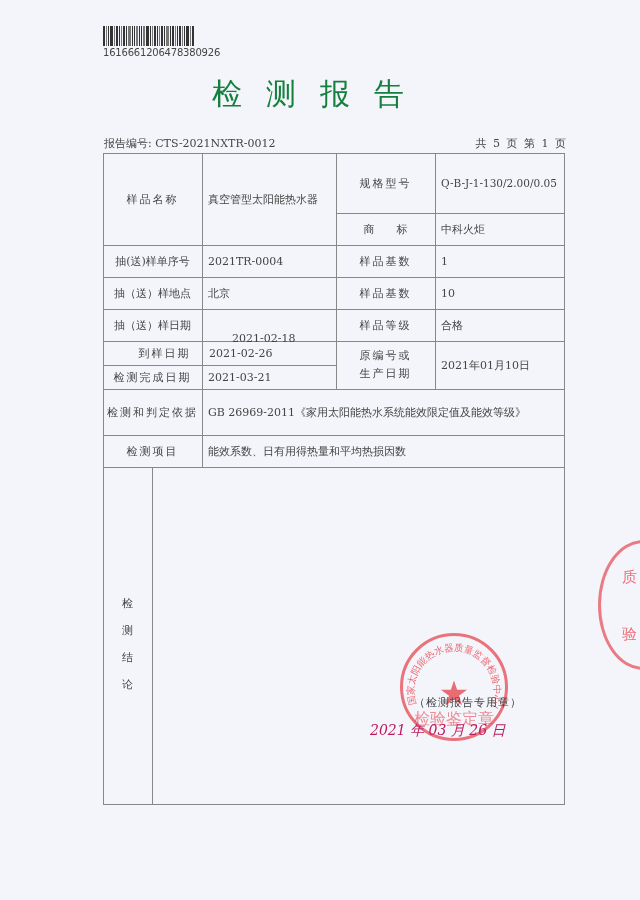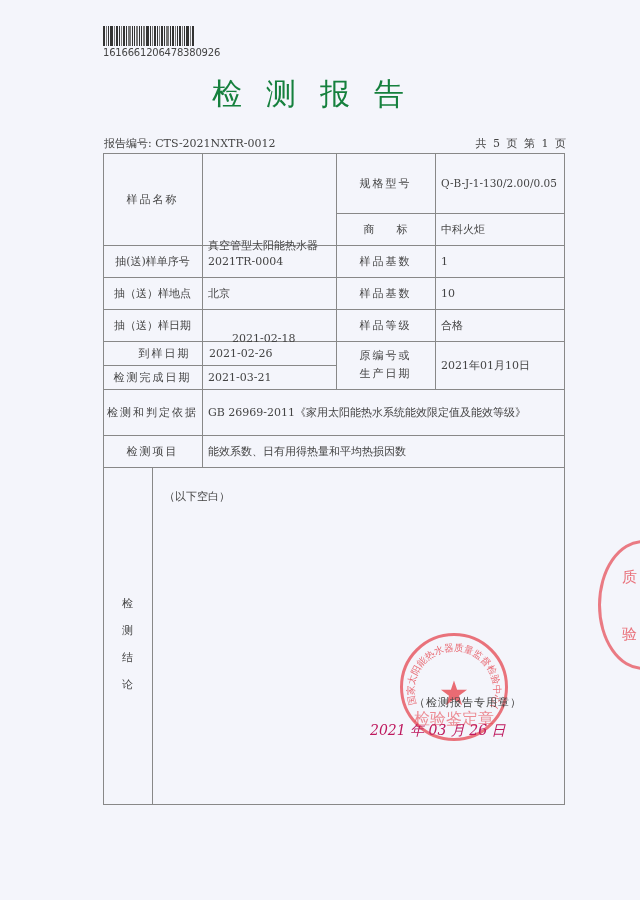--- a/index.html
+++ b/index.html
@@ -128,21 +128,21 @@
 <div class="hline" style="left:103px; width:462px; top:389px;"></div>
 <div class="hline" style="left:103px; width:462px; top:435px;"></div>
 <div class="hline" style="left:103px; width:462px; top:467px;"></div>
 
 <div class="vline" style="left:202px; top:153px; height:314px;"></div>
 <div class="vline" style="left:336px; top:153px; height:236px;"></div>
 <div class="vline" style="left:435px; top:153px; height:236px;"></div>
 <div class="vline" style="left:152px; top:467px; height:338px;"></div>
 
 <div class="cell c sp" style="left:103px; top:153px; width:99px; height:92px;">样品名称</div>
-<div class="cell l" style="left:202px; top:153px; width:134px; height:92px;margin-top:46px;">真空管型太阳能热水器</div>
+<div class="cell l" style="left:202px; top:153px; width:134px; height:92px;">真空管型太阳能热水器</div>
 <div class="cell c sp" style="left:336px; top:153px; width:99px; height:60px;">规格型号</div>
 <div class="cell l" style="left:435px; top:153px; width:130px; height:60px; font-size:10.5px;">Q-B-J-1-130/2.00/0.05</div>
 <div class="cell c" style="left:336px; top:213px; width:99px; height:32px;">商　　标</div>
 <div class="cell l" style="left:435px; top:213px; width:130px; height:32px;">中科火炬</div>
 
 <div class="cell c" style="left:103px; top:245px; width:99px; height:32px;">抽(送)样单序号</div>
 <div class="cell l" style="left:202px; top:245px; width:134px; height:32px;">2021TR-0004</div>
 <div class="cell c sp" style="left:336px; top:245px; width:99px; height:32px;">样品基数</div>
 <div class="cell l" style="left:435px; top:245px; width:130px; height:32px;">1</div>
 
@@ -172,21 +172,20 @@
 <div class="cell c sp" style="left:103px; top:435px; width:99px; height:32px;">检测项目</div>
 <div class="cell l" style="left:202px; top:435px; width:363px; height:32px;">能效系数、日有用得热量和平均热损因数</div>
 
 <div class="vert-label">
   <div>检</div>
   <div>测</div>
   <div>结</div>
   <div>论</div>
 </div>
 <div class="concl-text">
-  <p>（以下空白）</p>
 </div>
 
 <div class="seal">
   <svg class="seal-arc" viewBox="0 0 102 102">
     <defs>
       <path id="arcp" d="M 14 70 A 40 40 0 1 1 88 70"></path>
     </defs>
     <text font-size="9.5" fill="rgba(230,70,80,0.8)" font-family="DejaVu Sans, sans-serif">
       <textPath href="#arcp" startOffset="2" id="arc-text">国家太阳能热水器质量监督检验中心(北京)</textPath>
     </text>

